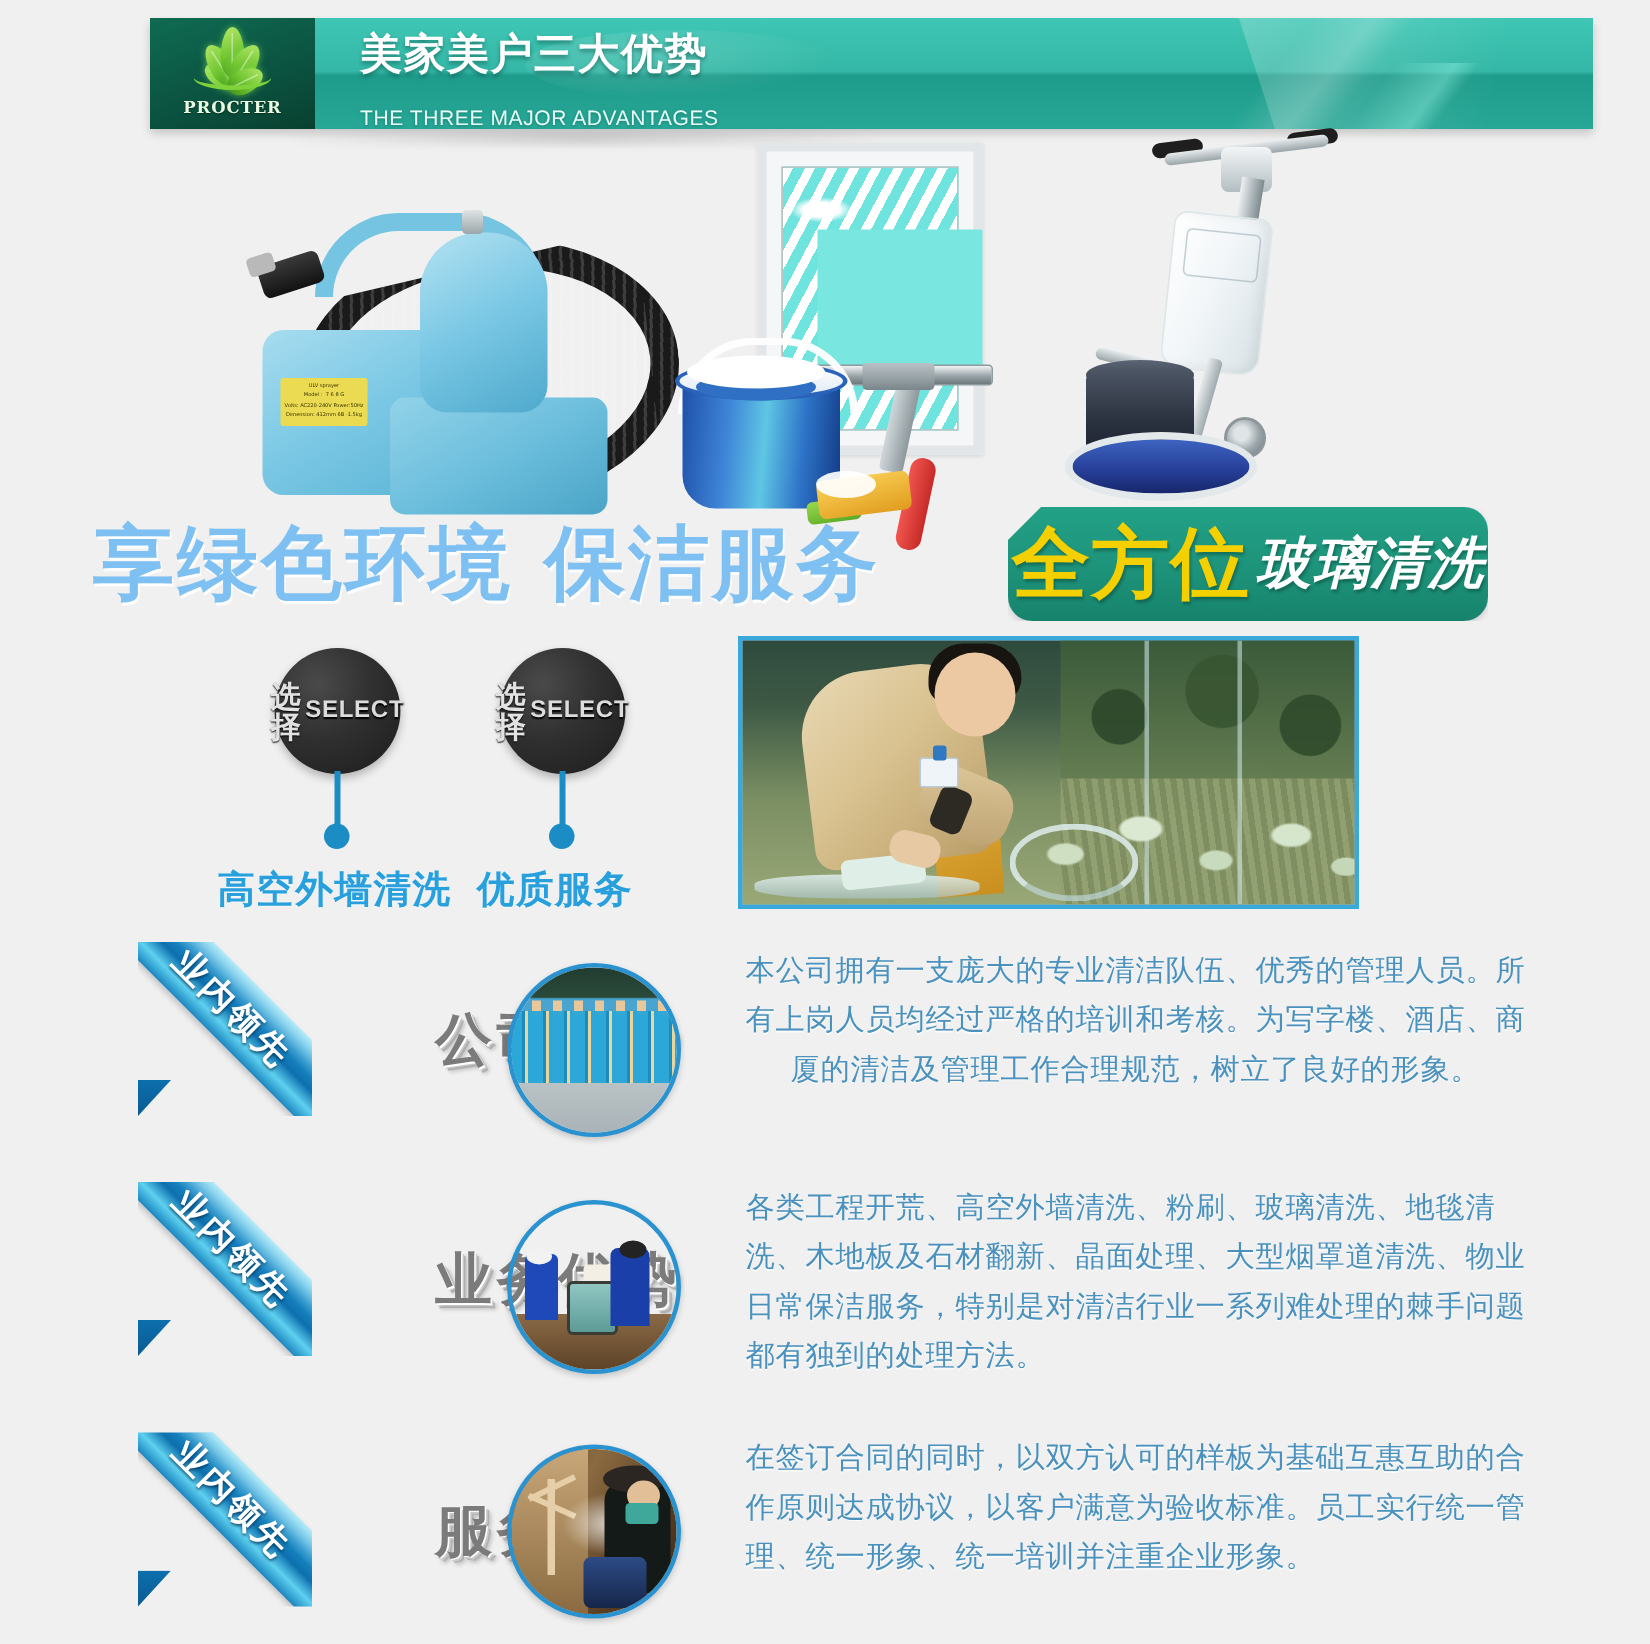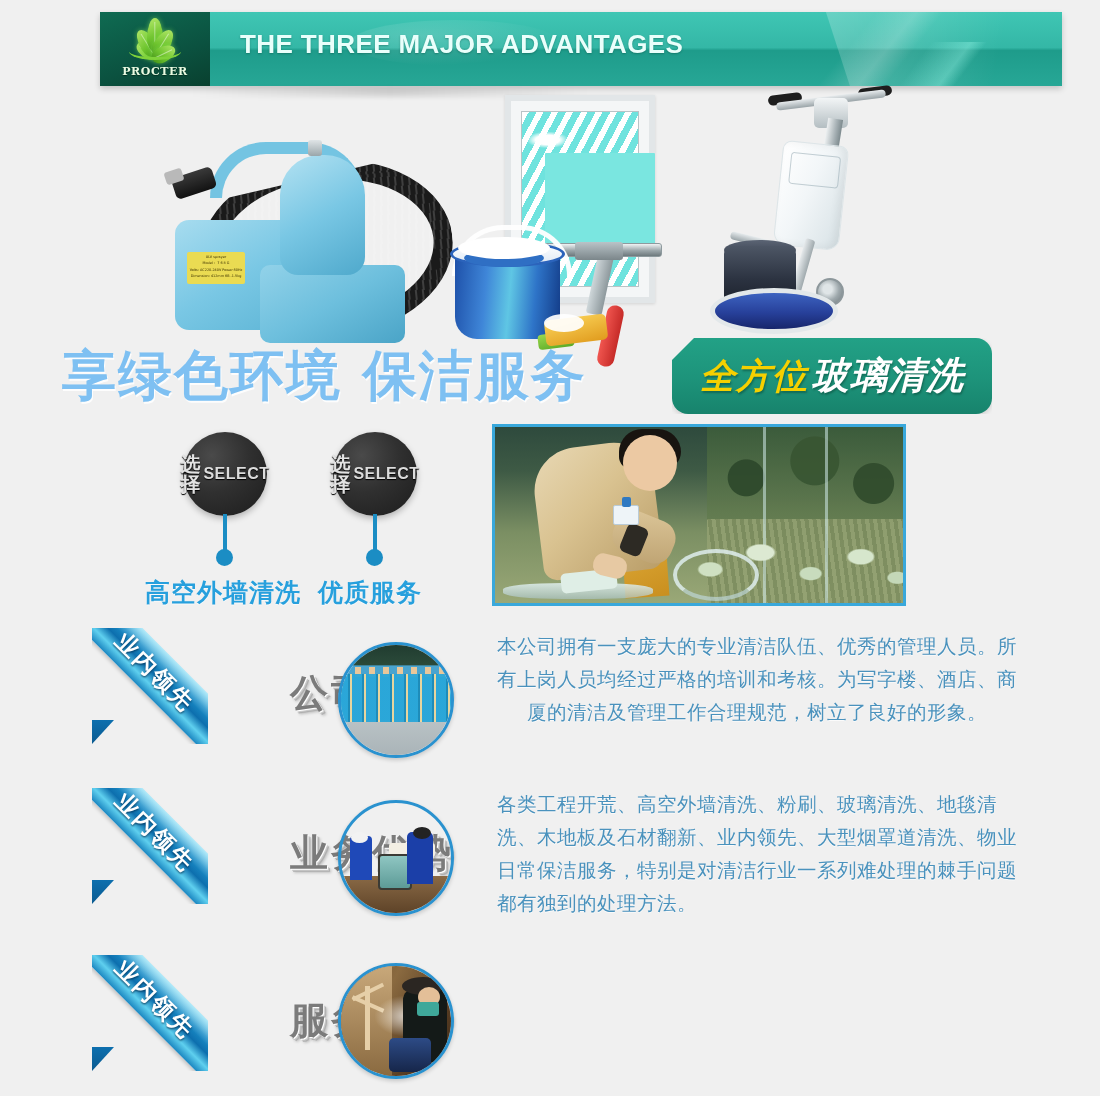--- a/index.html
+++ b/index.html
@@ -67,24 +67,23 @@
     font-family:"DejaVu Serif","Liberation Serif",serif;
     font-size:11px;font-weight:700;letter-spacing:.6px;color:#eafbe2;
     text-shadow:0 1px 1px #03301f;margin-top:1px;
   }
   .hdr-texts{position:absolute;left:140px;top:9px;}
   .hdr-cn{
     font-size:28px;font-weight:700;color:#ffffff;letter-spacing:1px;
     text-shadow:0 2px 3px rgba(0,60,50,.45);line-height:1.05;
   }
   .hdr-en{
-    font-size:26px;color:#e9fffb;letter-spacing:.4px;margin-top:8px;
+    font-size:14px;color:#e9fffb;letter-spacing:.4px;margin-top:20px;
     font-family:"Liberation Sans",sans-serif;
     text-shadow:0 1px 2px rgba(0,60,50,.35);
-    font-weight:bold;
   }
   .hdr-shadow{
     position:absolute;left:190px;top:88px;width:400px;height:9px;
     background:linear-gradient(90deg,rgba(0,0,0,0),rgba(0,0,0,.12),rgba(0,0,0,0));
     filter:blur(2px);
   }
 
   
   .prod{position:absolute;}
 
@@ -275,21 +274,21 @@
   }
   .green-banner{
     position:absolute;left:672px;top:338px;width:320px;height:76px;
     background:linear-gradient(180deg,#22a186 0%,#1d937a 55%,#17836c 100%);
     border-radius:16px;
     clip-path:polygon(22px 0,100% 0,100% 100%,0 100%,0 22px);
     display:flex;align-items:center;justify-content:center;
     box-shadow:0 2px 5px rgba(0,0,0,.14);
   }
   .gb-yellow{
-    font-size:35px;font-weight:700;color:#f5d000;font-style:italic;letter-spacing:1px;
+    font-size:52px;font-weight:700;color:#f5d000;letter-spacing:1px;
     text-shadow:1px 2px 2px rgba(0,40,30,.35);
     text-align:center;
   }
   .gb-white{
     font-size:37px;font-weight:700;color:#ffffff;font-style:italic;letter-spacing:1px;
     text-shadow:1px 2px 2px rgba(0,40,30,.35);margin-left:4px;
   }
 
   
   .badge{position:absolute;width:84px;height:84px;border-radius:50%;
@@ -476,20 +475,21 @@
       <div class="leaf lf2"></div>
       <div class="leaf lf1"></div>
       <div class="leaf lf3"></div>
       <div class="leaf lf5"></div>
       <div class="leaf-stem"></div>
     </div>
     <div class="logo-word">PROCTER</div>
   </div>
 
   <div class="hdr-texts">
+    <div class="hdr-cn">美家美户三大优势</div>
     <div class="hdr-en">THE THREE MAJOR ADVANTAGES</div>
   </div>
 </div>
 <div class="hdr-shadow"></div>
 
 <div class="prod sprayer">
   <div class="spr-hose"></div>
   <div class="spr-hose-stripes"></div>
   <div class="spr-handle"></div>
   <div class="spr-body"></div>
@@ -610,21 +610,21 @@
     <div class="cp-room">
       <div class="cp-room-floor"></div>
       <div class="cp-room-table"></div>
       <div class="cp-room-chair"></div>
       <div class="cp-room-w1"></div>
       <div class="cp-room-w1h"></div>
       <div class="cp-room-w2"></div>
       <div class="cp-room-w2h"></div>
     </div>
   </div>
-  <div class="adv-text" style="top:0px;">各类工程开荒、高空外墙清洗、粉刷、玻璃清洗、地毯清洗、木地板及石材翻新、业内领先、大型烟罩道清洗、物业日常保洁服务，特别是对清洁行业一系列难处理的棘手问题都有独到的处理方法。</div>
+  <div class="adv-text" style="top:0px;">各类工程开荒、高空外墙清洗、粉刷、玻璃清洗、地毯清洗、木地板及石材翻新、晶面处理、大型烟罩道清洗、物业日常保洁服务，特别是对清洁行业一系列难处理的棘手问题都有独到的处理方法。</div>
 </div>
 
 <div class="row" style="top:955px;height:140px;">
   <div class="ribbon" style="top:0;">
     <div class="ribbon-band">
       <span class="ribbon-text">业内领先</span>
     </div>
     <div class="ribbon-tail"></div>
   </div>
   <div class="adv-title" style="top:40px;">服务优势</div>
@@ -633,13 +633,14 @@
       <div class="cp-spray-wall"></div>
       <div class="cp-spray-rack"></div>
       <div class="cp-spray-mist"></div>
       <div class="cp-spray-person"></div>
       <div class="cp-spray-hat"></div>
       <div class="cp-spray-face"></div>
       <div class="cp-spray-scarf"></div>
       <div class="cp-spray-mach"></div>
     </div>
   </div>
+  <div class="adv-text" style="top:0px;">在签订合同的同时，以双方认可的样板为基础互惠互助的合作原则达成协议，以客户满意为验收标准。员工实行统一管理、统一形象、统一培训并注重企业形象。</div>
 </div>
 
 </body></html>

